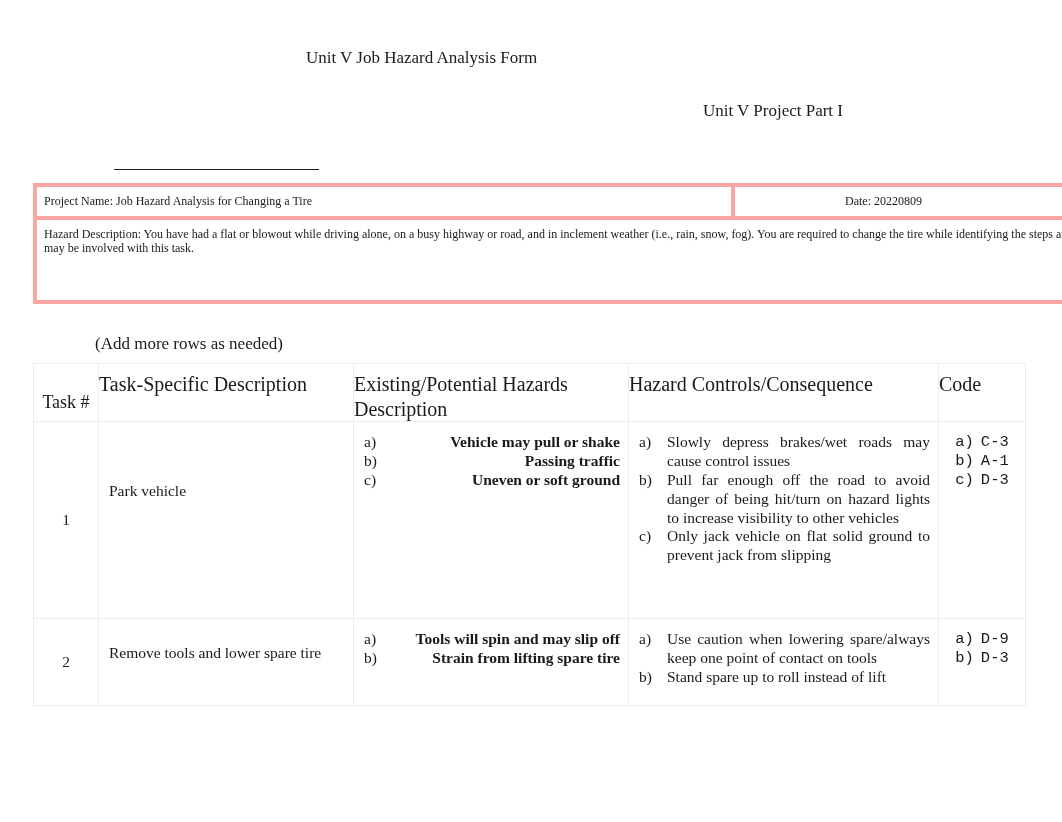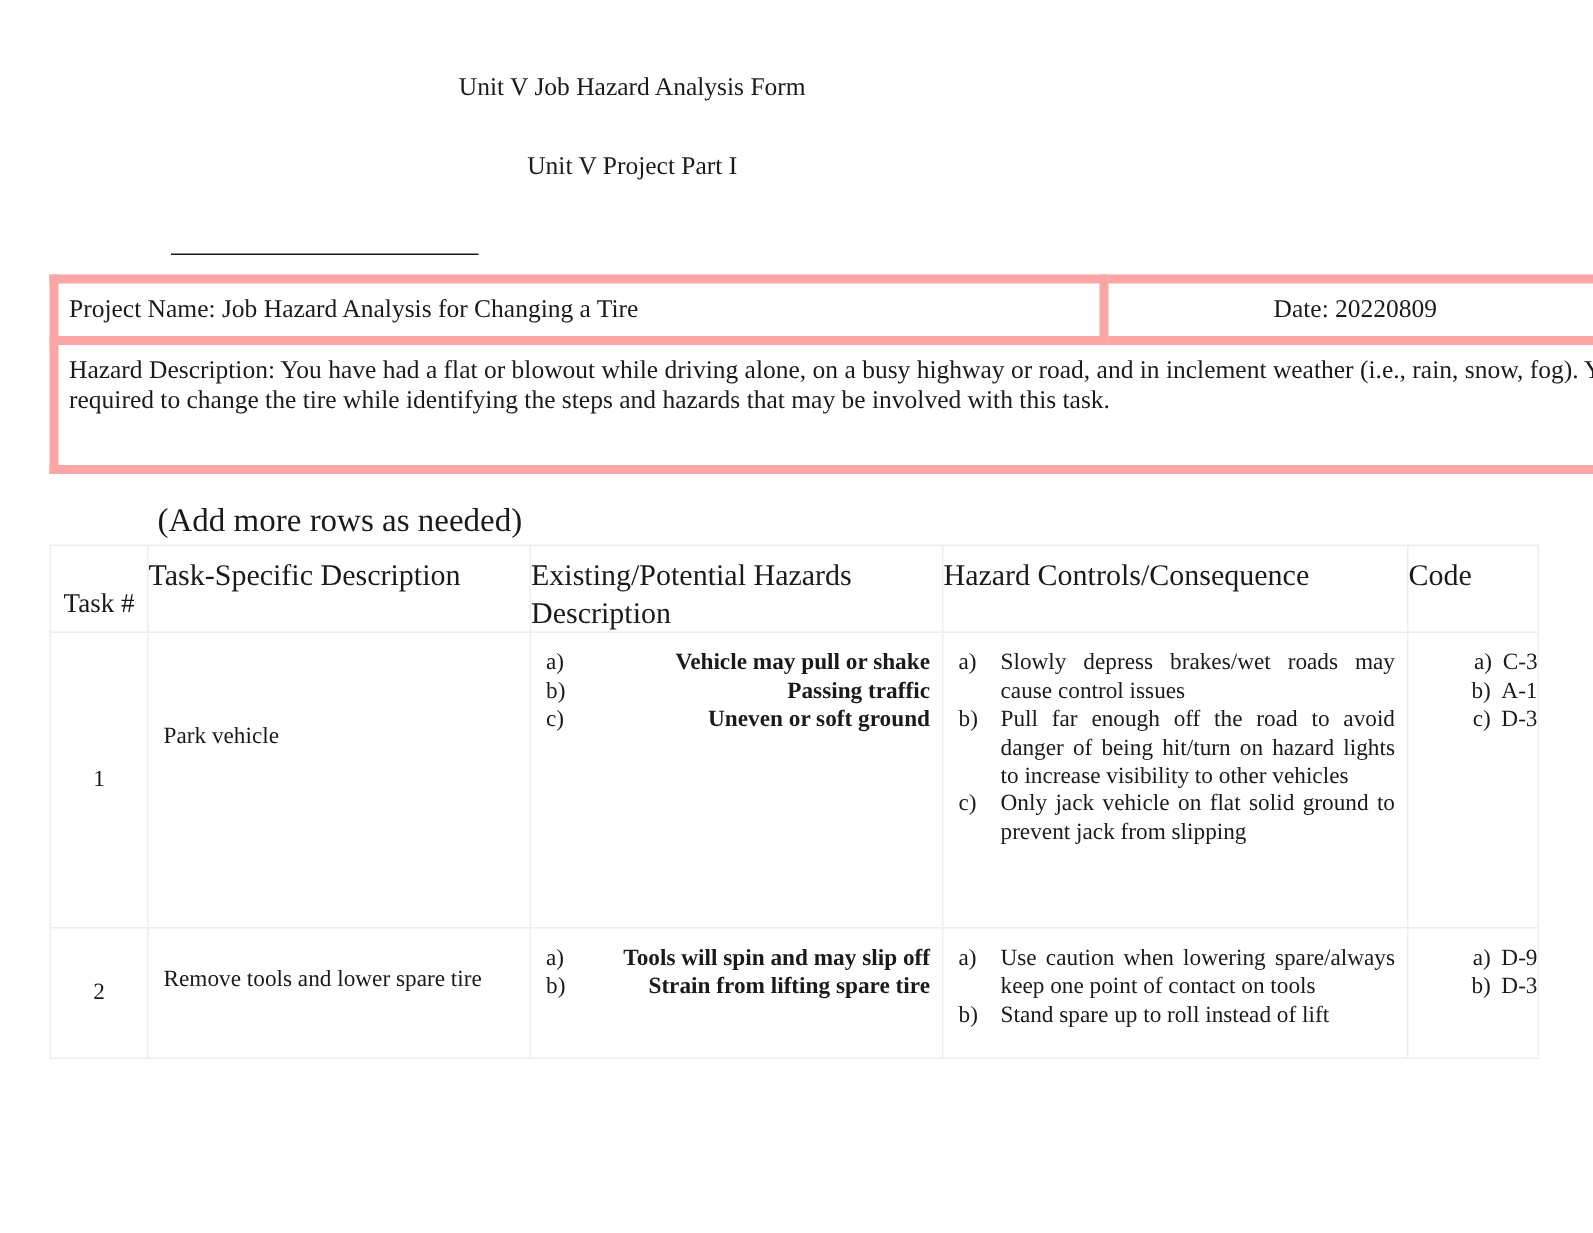--- a/index.html
+++ b/index.html
@@ -27,21 +27,21 @@
     text-align: center;
     font-size: 17px;
     line-height: 1.2;
     margin: 0;
     position: absolute;
     left: 0;
     right: 0;
     top: 48px;
   }
   .doc-subtitle {
-    text-align: center;
+    text-align: right;
     font-size: 17px;
     line-height: 1.2;
     margin: 0;
     position: absolute;
     left: 0;
     right: 0;
     top: 101px;
   }
 
   
@@ -64,37 +64,37 @@
   
   .info-table {
     position: absolute;
     left: 33px;
     top: 183px;
     width: 974px;
     border-collapse: collapse;
     table-layout: fixed;
   }
   .info-table td {
-    border: 6px solid #fca5a5;
-    font-size: 17px;
+    border: 4px solid #fca5a5;
+    font-size: 12px;
     line-height: 1.22;
     padding: 7px 7px 7px 7px;
     vertical-align: top;
     margin-top: 32px;
   }
   .info-table .cell-project { width: 680px; }
   .info-table .cell-date { width: 294px; padding-left: 110px; }
   .info-table .cell-hazard { height: 66px; }
 
   
   .add-rows-note {
     position: absolute;
-    left: 105px;
+    left: 95px;
     top: 334px;
-    font-size: 22px;
+    font-size: 17px;
   }
 
   
   .jha-table {
     position: absolute;
     left: 33px;
     top: 363px;
     width: 992px;
     border-collapse: collapse;
     table-layout: fixed;
@@ -175,21 +175,22 @@
   ol.alpha.nowrap-list li .txt {
     display: block;
     text-align: right;
     font-weight: bold;
   }
   ol.alpha.code-list {
     padding: 11px 0 0 0;
   }
   ol.alpha.code-list li {
     padding-left: 0;
-    text-align: right;
+    text-align: center;
+    font-family: Liberation Mono, monospace;
   }
   ol.alpha.code-list li .marker {
     position: static;
     margin-right: 7px;
   }
 </style>
 </head>
 <body>
 
 <div class="page">

